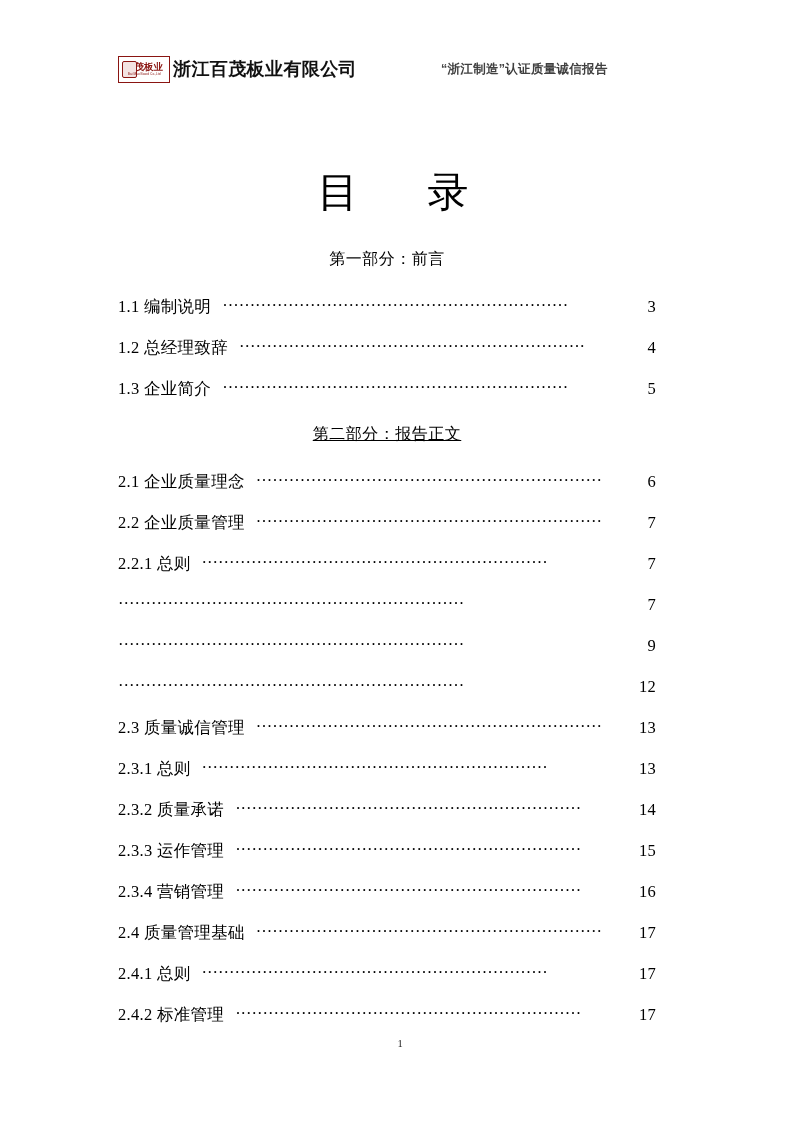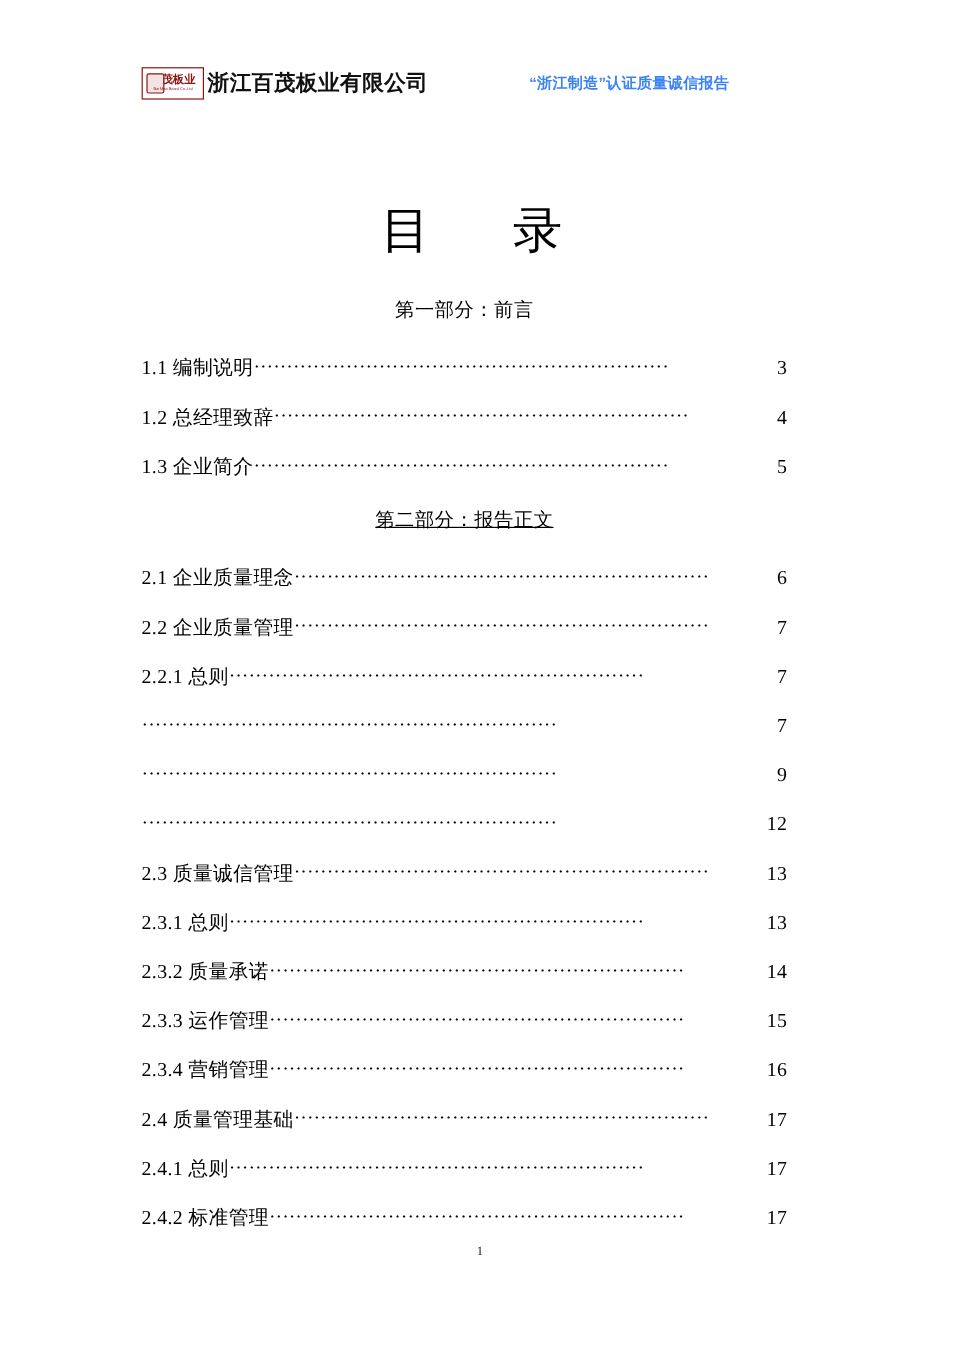--- a/index.html
+++ b/index.html
@@ -83,21 +83,21 @@
     font-size: 18px;
     font-weight: bold;
     color: #111111;
     letter-spacing: 0.4px;
     white-space: nowrap;
   }
   .header-title {
     font-family: "Liberation Sans", sans-serif;
     font-size: 12.5px;
     font-weight: bold;
-    color: #3b82f6;
+    color: #404040;
     margin-left: 84px;
     white-space: nowrap;
     letter-spacing: 0.3px;
   }
 
   
   .doc-title {
     position: absolute;
     top: 165px;
     left: 0;
@@ -129,20 +129,21 @@
     text-decoration: underline;
   }
   .toc-row {
     display: flex;
     align-items: baseline;
     font-size: 16.5px;
     line-height: 41px;
     height: 41px;
     white-space: nowrap;
     overflow: hidden;
+    gap: 11px;
   }
   .toc-label {
     flex: 0 0 auto;
     letter-spacing: 0.3px;
   }
   .toc-dots {
     flex: 1 1 auto;
     overflow: hidden;
     margin: 0 0px;
     font-size: 16.5px;

